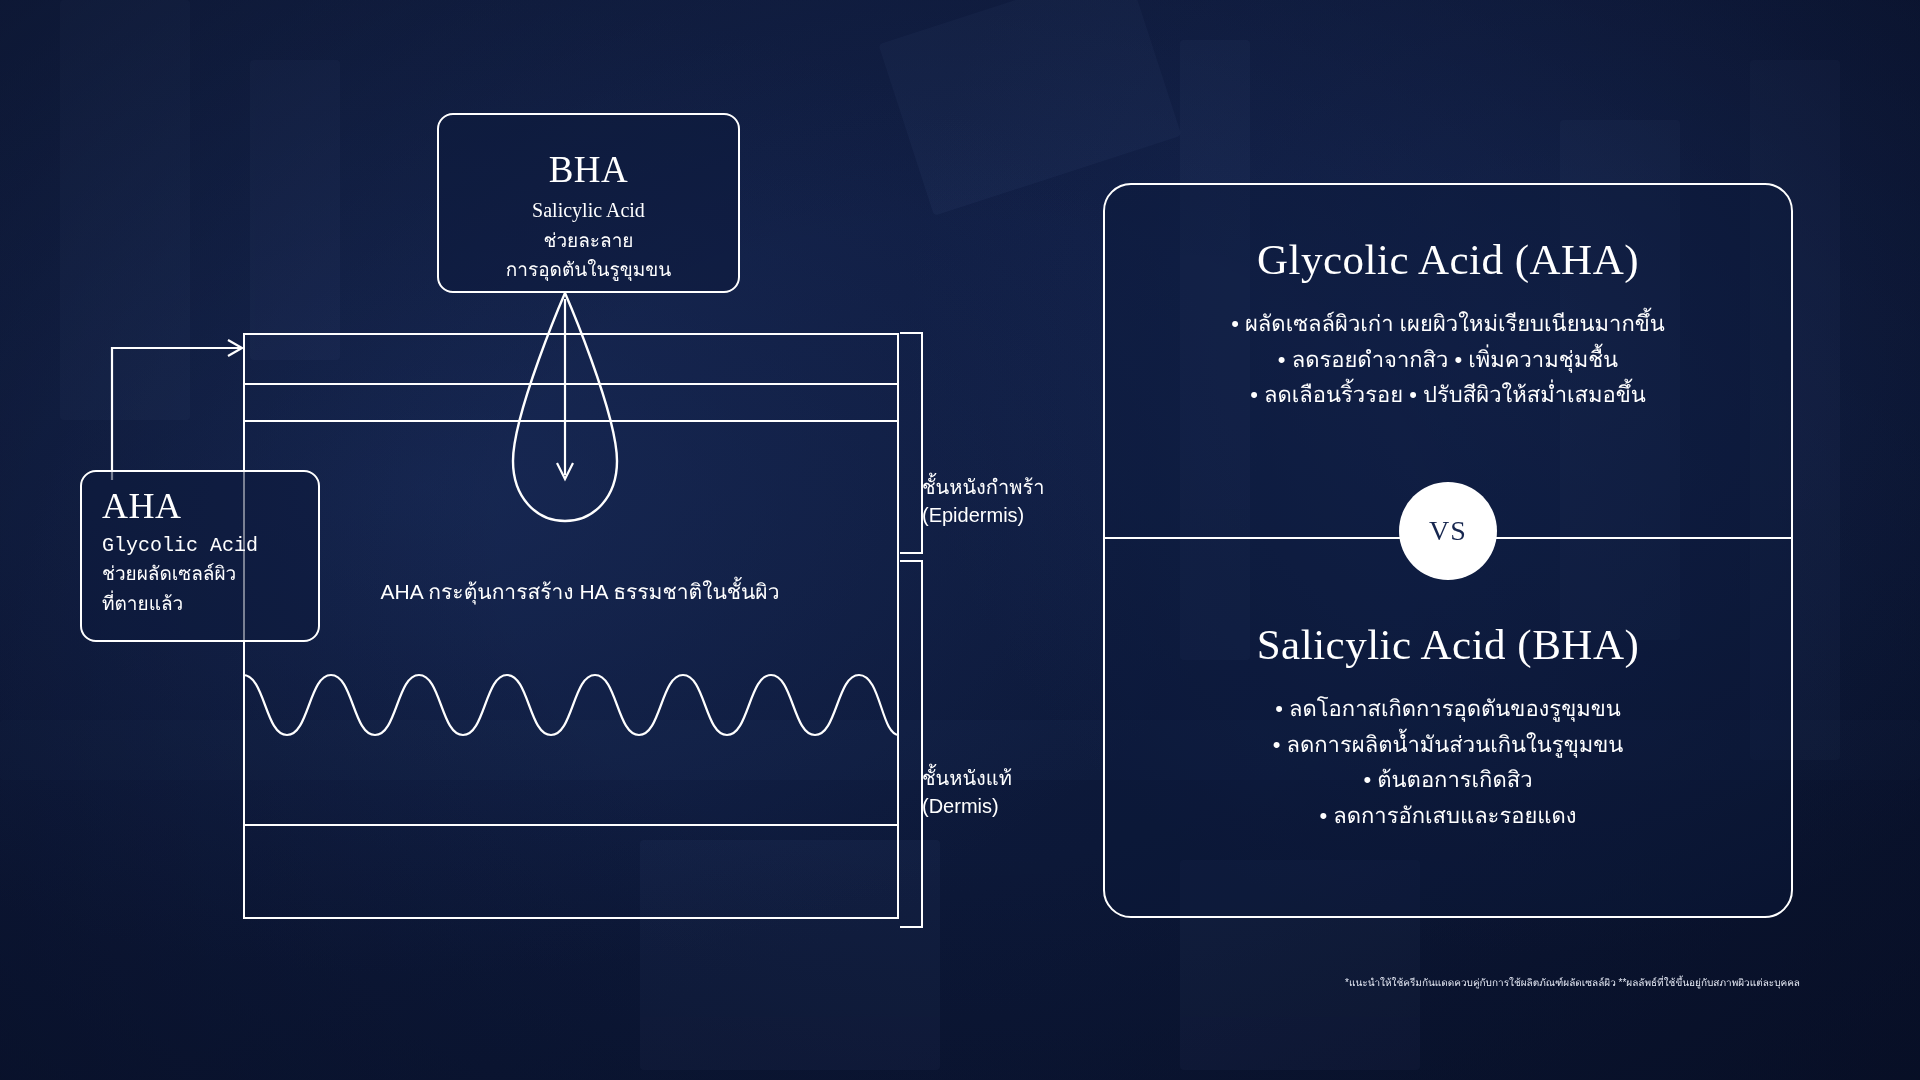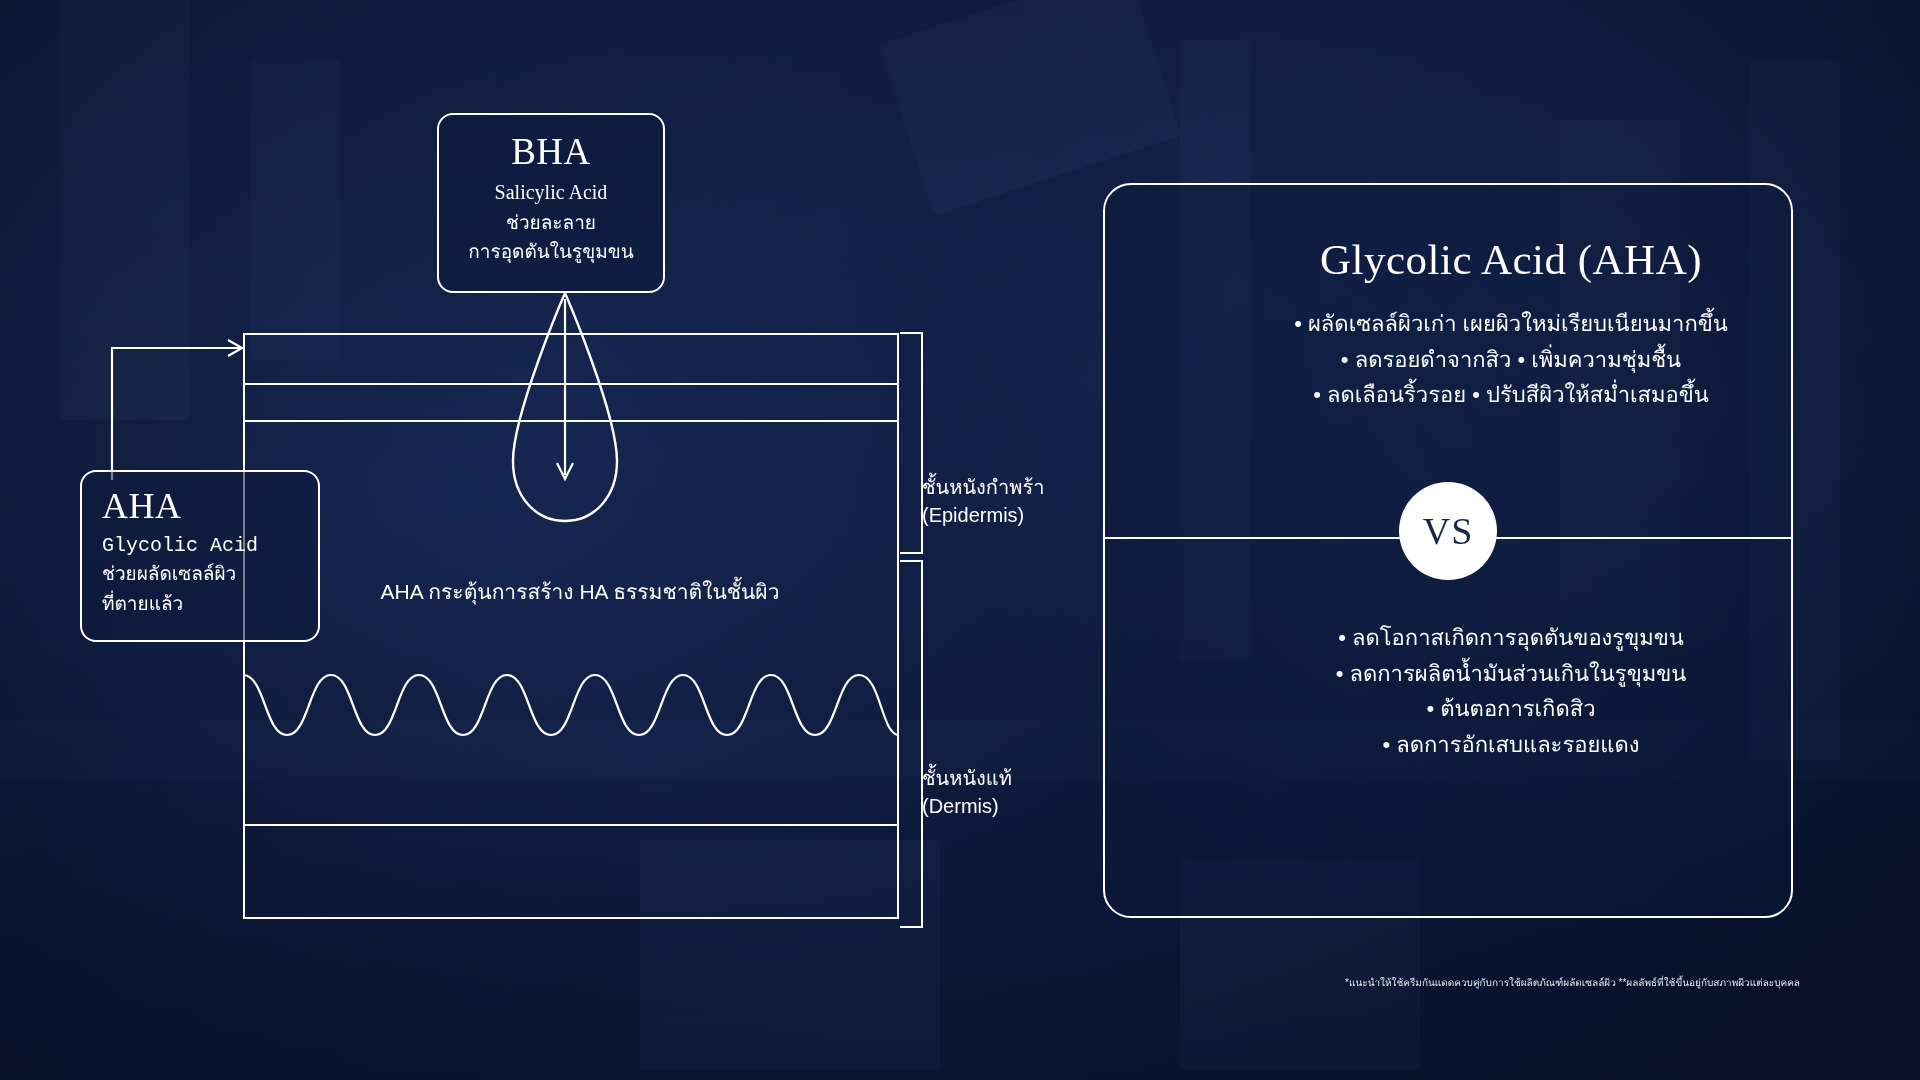--- a/index.html
+++ b/index.html
@@ -81,23 +81,23 @@
     position: absolute;
     border: 2px solid #ffffff;
     border-radius: 16px;
     background: rgba(13,26,61,0.55);
     box-sizing: border-box;
     text-align: center;
   }
   .callout-bha {
     left: 437px;
     top: 113px;
-    width: 228px;
+    width: 303px;
     height: 180px;
-    padding-top: 16px;
+    padding-top: 34px;
   }
   .callout-title {
     font-family: "Liberation Serif", serif;
     font-size: 37px;
     line-height: 1.15;
     letter-spacing: 0.5px;
   }
   .callout-sub {
     font-family: "Liberation Serif", serif;
     font-size: 20px;
@@ -187,27 +187,27 @@
     top: 482px;
     width: 98px;
     height: 98px;
     border-radius: 50%;
     background: #ffffff;
     color: #16264f;
     display: flex;
     align-items: center;
     justify-content: center;
     font-family: "Liberation Serif", serif;
-    font-size: 38px;
+    font-size: 28px;
     letter-spacing: 1px;
   }
   .panel-half {
     position: absolute;
     left: 1103px;
-    width: 816px;
+    width: 690px;
     text-align: center;
   }
   .panel-half.top { top: 235px; }
   .panel-half.bottom { top: 620px; }
   .panel-heading {
     font-family: "Liberation Serif", serif;
     font-size: 43px;
     letter-spacing: 0.5px;
     margin-bottom: 22px;
   }
@@ -310,20 +310,21 @@
   <div class="panel-half top">
     <div class="panel-heading">Glycolic Acid (AHA)</div>
     <div class="panel-line">• ผลัดเซลล์ผิวเก่า เผยผิวใหม่เรียบเนียนมากขึ้น</div>
     <div class="panel-line">• ลดรอยดำจากสิว • เพิ่มความชุ่มชื้น</div>
     <div class="panel-line">• ลดเลือนริ้วรอย • ปรับสีผิวให้สม่ำเสมอขึ้น</div>
   </div>
 
   <div class="vs-badge">VS</div>
 
   <div class="panel-half bottom">
+    <div class="panel-heading">Salicylic Acid (BHA)</div>
     <div class="panel-line">• ลดโอกาสเกิดการอุดตันของรูขุมขน</div>
     <div class="panel-line">• ลดการผลิตน้ำมันส่วนเกินในรูขุมขน</div>
     <div class="panel-line">• ต้นตอการเกิดสิว</div>
     <div class="panel-line">• ลดการอักเสบและรอยแดง</div>
   </div>
 
   <div class="footnote">*แนะนำให้ใช้ครีมกันแดดควบคู่กับการใช้ผลิตภัณฑ์ผลัดเซลล์ผิว **ผลลัพธ์ที่ใช้ขึ้นอยู่กับสภาพผิวแต่ละบุคคล</div>
 
 </div>
 

